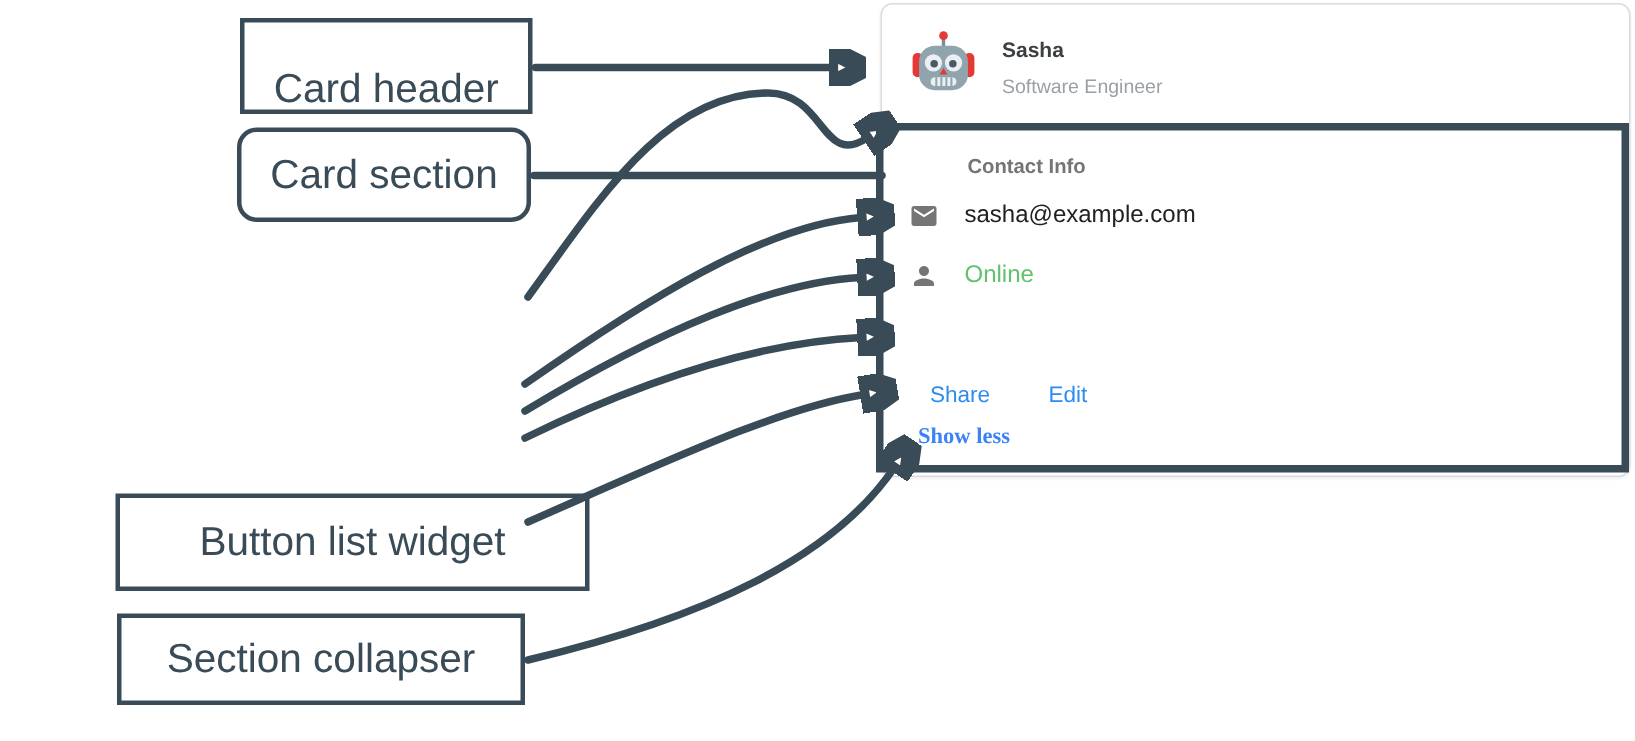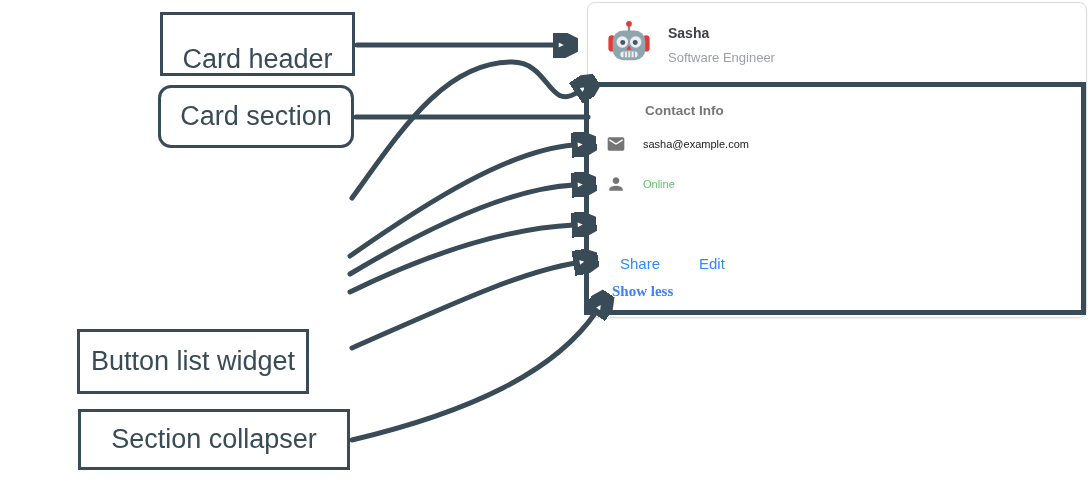--- a/index.html
+++ b/index.html
@@ -12,21 +12,21 @@
   
   .anno-box {
     position:absolute; display:flex; align-items:center; justify-content:center;
     border:3px solid #394b57; background:#ffffff; color:#394b57;
     font-size:27px; line-height:1; white-space:nowrap; z-index:3;
   }
   #lbl-card-header     { left:160px; top:12px;  width:195px; height:64px;align-items:flex-end; }
   #lbl-card-section    { left:158px; top:85px;  width:196px; height:63px;border-radius:13px; }
   #lbl-section-header  { left:123px; top:167px; width:230px; height:64px; }
   #lbl-decorated       { left:12px;  top:249px; width:339px; height:63px; }
-  #lbl-button-list     { left:77px;  top:329px; width:232px; height:65px; }
+  #lbl-button-list     { left:77px;  top:329px; width:316px; height:65px; }
   #lbl-collapser       { left:78px;  top:409px; width:272px; height:61px; }
 
   
   #card {
     position:absolute; left:587px; top:2px; width:500px; height:316px;
     background:#fff; border:1px solid #dadce0; border-radius:8px;
     box-shadow:0 1px 2px rgba(60,64,67,.08); z-index:1;
   }
   #section-outline {
     position:absolute; left:584px; top:82px; width:502px; height:233px;
@@ -40,21 +40,21 @@
   #person-title {
     position:absolute; left:668px; top:50px; font-size:13px; color:#9aa0a6; z-index:2;
   }
   #section-title {
     position:absolute; left:605px; top:103px; font-size:13.5px; font-weight:700;
     color:#757575; z-index:2;margin-left:40px;
   }
   .dt-row { position:absolute; left:606px; display:flex; align-items:center; gap:17px; z-index:2; }
   #row-email { top:134px; } #row-status { top:174px; } #row-phone { top:214px; }
   .dt-row .row-icon { width:20px; height:20px; flex:0 0 auto; }
-  .dt-row .row-text { font-size:11px; color:#202124; }
+  .dt-row .row-text { font-size:16px; color:#202124; }
   #row-status .row-text { color:#63c06d; }
   .btn-link {
     position:absolute; top:255px; font-size:15px; font-weight:500; color:#2e8bf0;
     z-index:2; cursor:pointer; background:none; border:none;
     font-family:"Liberation Sans", sans-serif;
     margin-left:12px;
   }
   #btn-share { left:608px; } #btn-edit { left:687px; }
   #collapser-link {
     position:absolute; left:612px; top:283px; font-size:15px; font-weight:700;

